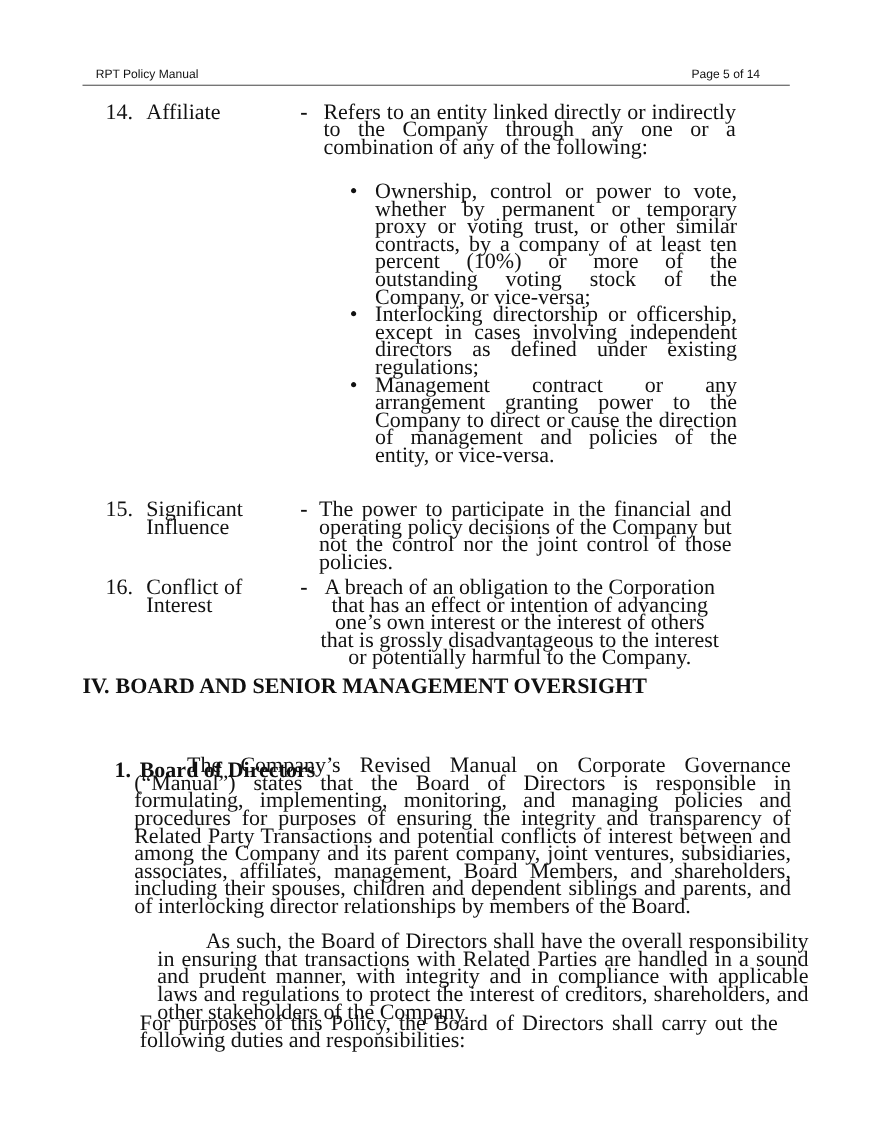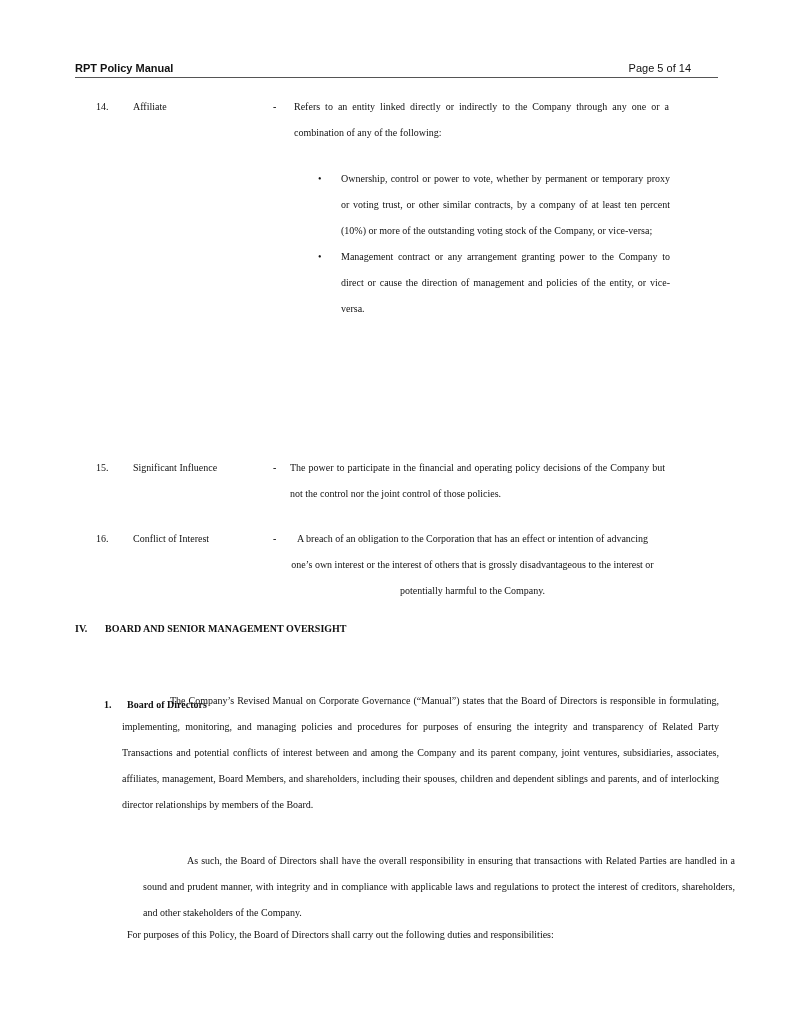--- a/index.html
+++ b/index.html
@@ -1,20 +1,20 @@
 <!DOCTYPE html>
 <html><head>
 <meta charset="utf-8">
 <style>
   html, body { margin: 0; padding: 0; background: #ffffff; }
   body { width: 791px; height: 1024px; position: relative; overflow: hidden; color: #111; }
   .header { position: absolute; left: 75px; top: 60px; width: 643px; height: 17px; border-bottom: 1.5px solid #555; font-family: "Liberation Sans", sans-serif; font-size: 11px; }
-  .header .title { position: absolute; left: 0; top: 2px; font-weight: bold; }
+  .header .title { position: absolute; left: 12px; top: 2px; font-weight: normal; }
   .header .page { position: absolute; right: 27px; top: 2px; }
-  .serif { font-family: "Liberation Serif", serif; font-size: 10px; line-height: 26px; }
+  .serif { font-family: "Liberation Serif", serif; font-size: 20px; line-height: 16px; }
   .def { position: absolute; left: 96px; width: 580px; }
   .def .num { position: absolute; left: 0; top: 0; }
   .def .term { position: absolute; left: 37px; top: 0; font-weight: normal; width: 120px; }
   .def .dash { position: absolute; left: 177px; top: 0; font-weight: bold; }
   .def .body { position: absolute; left: 198px; top: 0; width: 375px; text-align: justify; }
   .bullets { position: absolute; left: 316px; top: 166px; width: 354px; margin: 0; padding: 0; list-style: none; }
   .bullets li { position: relative; padding-left: 25px; text-align: justify; }
   .bullets li::before { content: "\2022"; position: absolute; left: 2px; top: 0; }
   .sec { position: absolute; left: 75px; top: 616px; font-weight: bold; }
   .sec .rn { display: inline-block; width: 30px; }
@@ -35,20 +35,21 @@
 
 <div class="def serif" style="top:94px;">
   <span class="num">14.</span>
   <span class="term">Affiliate</span>
   <span class="dash">-</span>
   <div class="body">Refers to an entity linked directly or indirectly to the Company through any one or a combination of any of the following:</div>
 </div>
 
 <ul class="bullets serif">
   <li>Ownership, control or power to vote, whether by permanent or temporary proxy or voting trust, or other similar contracts, by a company of at least ten percent (10%) or more of the outstanding voting stock of the Company, or vice-versa;</li>
+  <li>Interlocking directorship or officership, except in cases involving independent directors as defined under existing regulations;</li>
   <li>Management contract or any arrangement granting power to the Company to direct or cause the direction of management and policies of the entity, or vice-versa.</li>
 </ul>
 
 <div class="def serif" style="top:455px;">
   <span class="num">15.</span>
   <span class="term">Significant Influence</span>
   <span class="dash">-</span>
   <div class="body" style="left:194px;">The power to participate in the financial and operating policy decisions of the Company but not the control nor the joint control of those policies.</div>
 </div>
 

